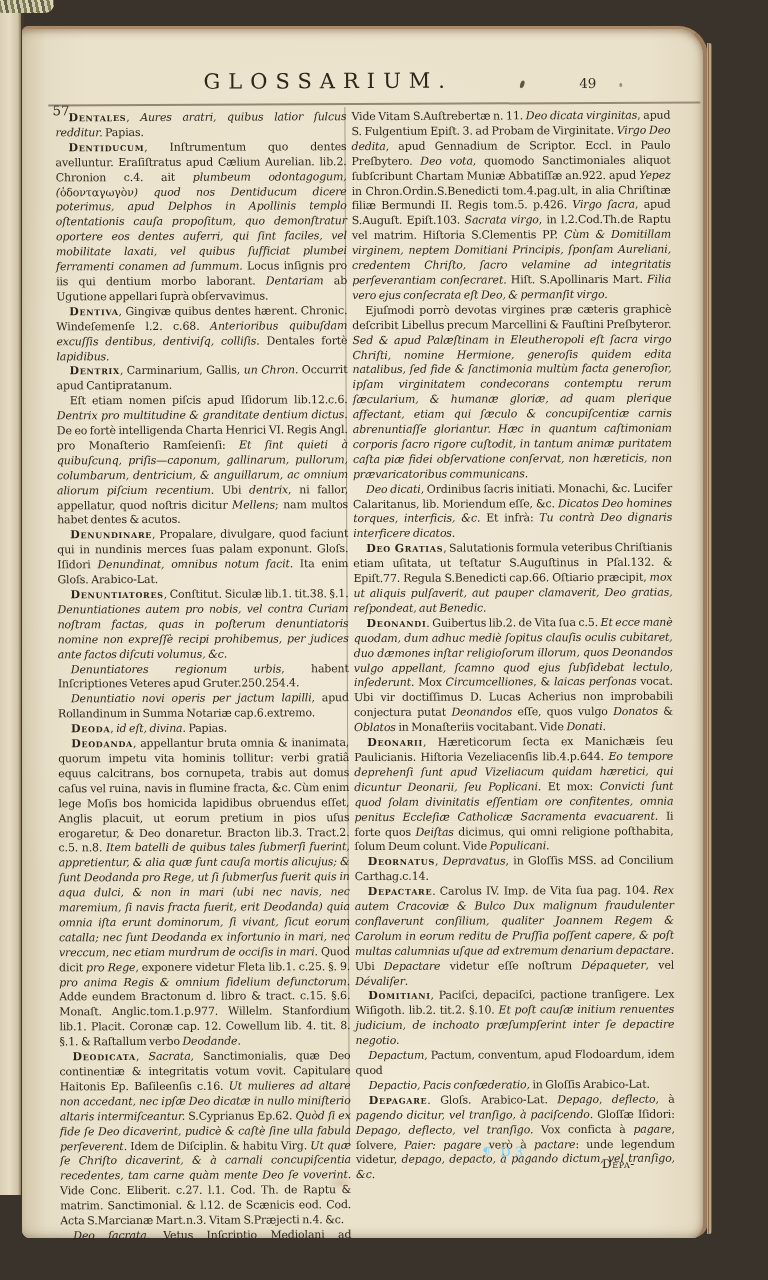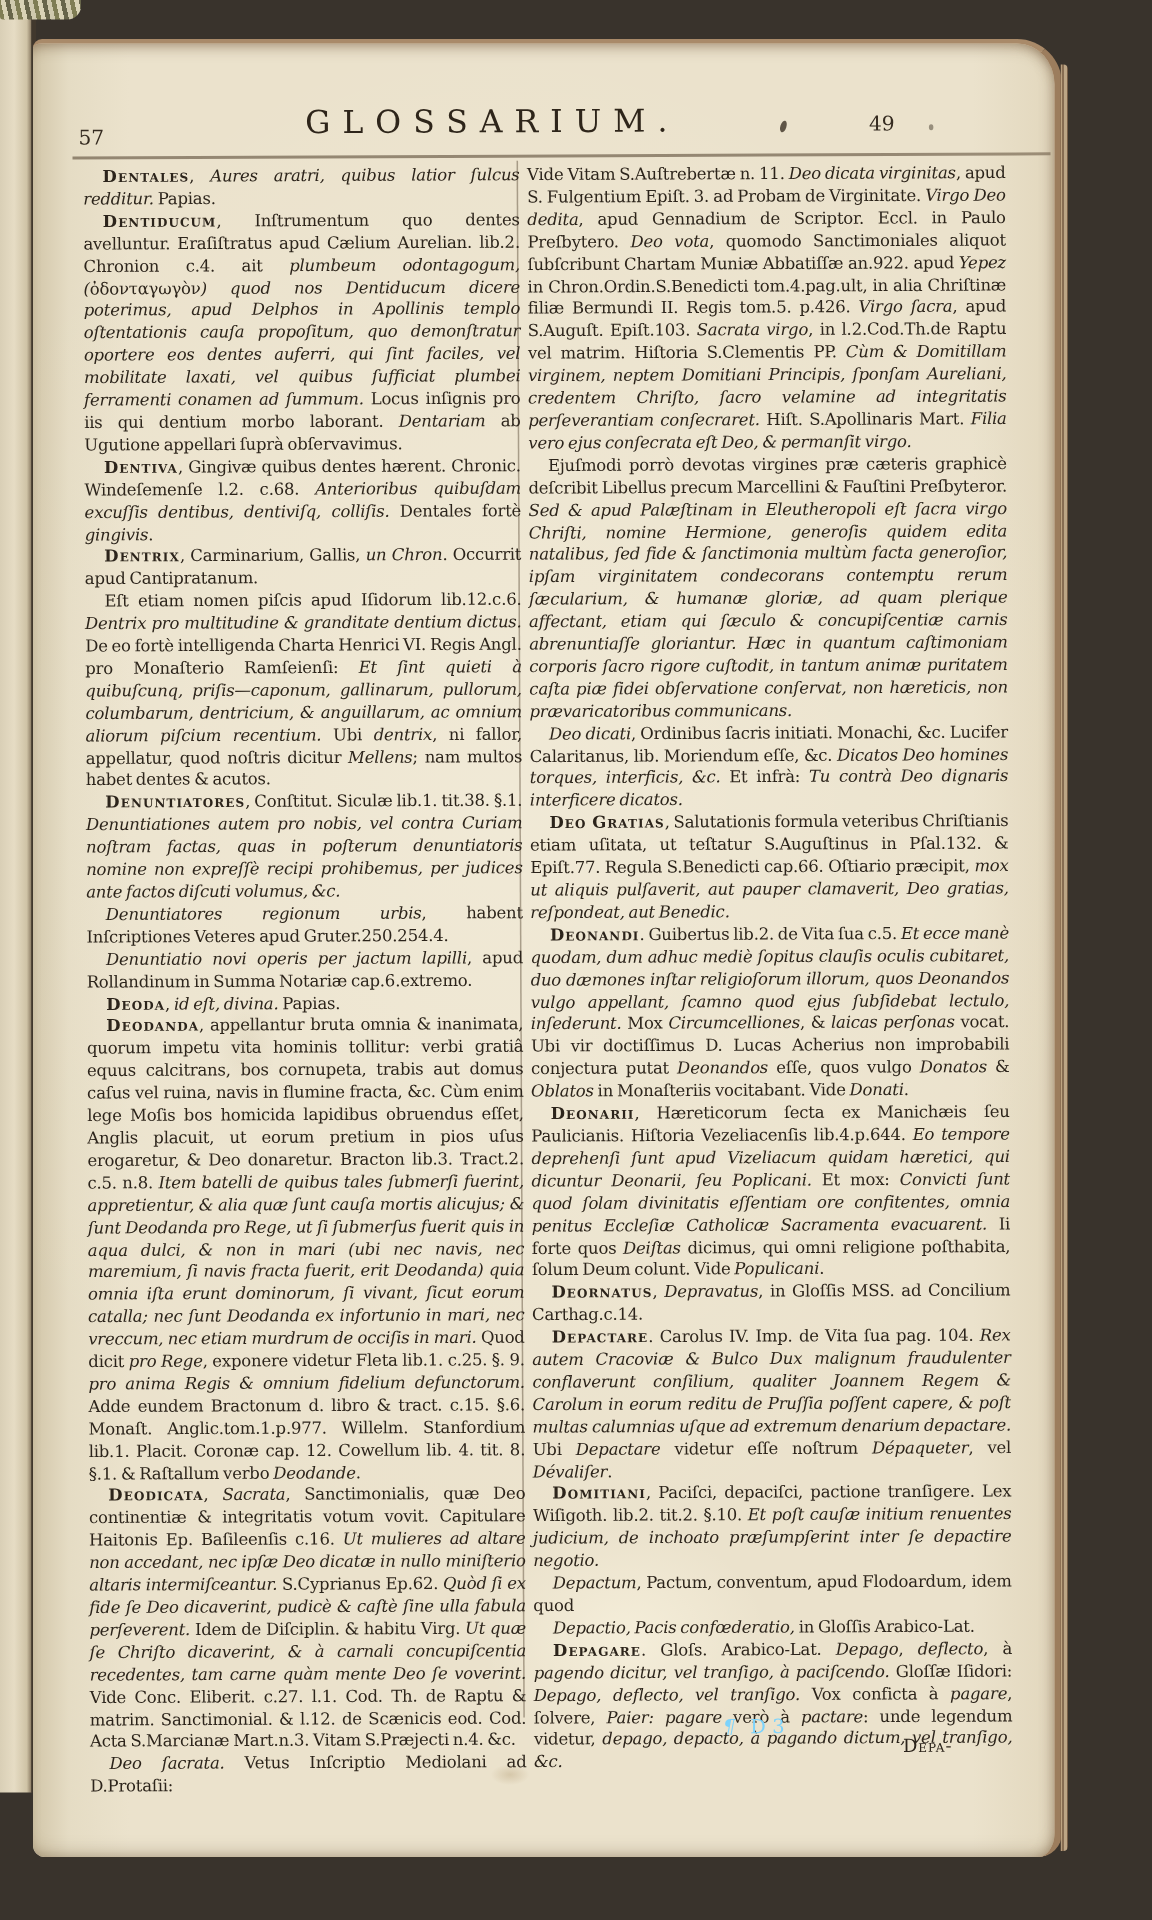--- a/index.html
+++ b/index.html
@@ -42,21 +42,21 @@
     background:repeating-linear-gradient(90deg,#c2a885 0 1px,#8f7356 1px 2px,#cbb28f 2px 4px,#7e634a 4px 5px);
     border-radius:0 3px 3px 0;opacity:.9;
   }
   
   .content{
     position:absolute;left:22px;top:26px;width:686px;height:1212px;
     transform:rotate(-0.25deg);transform-origin:50% 0;
     color:#2c241b;overflow:hidden;
   }
   .pagenum{position:absolute;font-size:13.5px;color:#352b20;}
-  #pn-left{left:30px;top:57px;}
+  #pn-left{left:30px;top:75px;}
   #pn-right{left:557px;top:50px;}
   .title{
     position:absolute;left:156px;top:43px;width:300px;text-align:center;
     font-size:21px;letter-spacing:8px;color:#2e251a;white-space:nowrap;
   }
   .rule{position:absolute;left:26px;top:77px;width:652px;height:2px;
     background:linear-gradient(90deg,#6f604c 0 82%,#7d6d57);opacity:.7;}
   .divider{position:absolute;left:322px;top:81px;width:1px;height:1038px;background:#6f604c;opacity:.55;}
   .col{
     position:absolute;top:84px;text-align:justify;
@@ -93,23 +93,24 @@
 <div class="content">
   <div class="pagenum" id="pn-left">57</div>
   <div class="title">GLOSSARIUM.</div>
   <div class="pagenum" id="pn-right">49</div>
   <div class="rule"></div>
   <div class="divider"></div>
 
   <div class="col col-left">
       <p class="para ind"><span class="run-sc">Dentales</span><span class="run-r">, </span><span class="run-i">Aures aratri, quibus latior ſulcus redditur.</span><span class="run-r"> Papias.</span></p>
       <p class="para ind"><span class="run-sc">Dentiducum</span><span class="run-r">, Inſtrumentum quo dentes avelluntur. Eraſiſtratus apud Cælium Aurelian. lib.2. Chronion c.4. ait </span><span class="run-i">plumbeum odontagogum, (</span><span class="run-g">ὀδονταγωγὸν</span><span class="run-i">) quod nos Dentiducum dicere poterimus, apud Delphos in Apollinis templo oſtentationis cauſa propoſitum, quo demonſtratur oportere eos dentes auferri, qui ſint faciles, vel mobilitate laxati, vel quibus ſufficiat plumbei ferramenti conamen ad ſummum.</span><span class="run-r"> Locus inſignis pro iis qui dentium morbo laborant. </span><span class="run-i">Dentariam</span><span class="run-r"> ab Ugutione appellari ſuprà obſervavimus.</span></p>
-      <p class="para ind"><span class="run-sc">Dentiva</span><span class="run-r">, Gingivæ quibus dentes hærent. Chronic. Windeſemenſe l.2. c.68. </span><span class="run-i">Anterioribus quibuſdam excuſſis dentibus, dentiviſq, colliſis.</span><span class="run-r"> Dentales fortè </span><span class="run-i">gingivis</span><span class="run-r">.</span></p>
+      <p class="para ind"><span class="run-sc">Dentiva</span><span class="run-r">, Gingivæ quibus dentes hærent. Chronic. Windeſemenſe l.2. c.68. </span><span class="run-i">Anterioribus quibuſdam excuſſis dentibus, dentiviſq, colliſis.</span><span class="run-r"> Dentales fortè </span><span class="run-i">lapidibus</span><span class="run-r">.</span></p>
       <p class="para ind"><span class="run-sc">Dentrix</span><span class="run-r">, Carminarium, Gallis, </span><span class="run-i">un Chron</span><span class="run-r">. Occurrit apud Cantipratanum.</span></p>
       <p class="para ind"><span class="run-r">Eſt etiam nomen piſcis apud Iſidorum lib.12.c.6. </span><span class="run-i">Dentrix pro multitudine &amp; granditate dentium dictus.</span><span class="run-r"> De eo fortè intelligenda Charta Henrici VI. Regis Angl. pro Monaſterio Ramſeienſi: </span><span class="run-i">Et ſint quieti à quibuſcunq, priſis—caponum, gallinarum, pullorum, columbarum, dentricium, &amp; anguillarum, ac omnium aliorum piſcium recentium.</span><span class="run-r"> Ubi </span><span class="run-i">dentrix</span><span class="run-r">, ni fallor, appellatur, quod noſtris dicitur </span><span class="run-i">Mellens</span><span class="run-r">; nam multos habet dentes &amp; acutos.</span></p>
+      <p class="para ind"><span class="run-sc">Denundinare</span><span class="run-r">, Propalare, divulgare, quod faciunt qui in nundinis merces ſuas palam exponunt. Gloſs. Iſidori </span><span class="run-i">Denundinat, omnibus notum facit.</span><span class="run-r"> Ita enim Gloſs. Arabico-Lat.</span></p>
       <p class="para ind"><span class="run-sc">Denuntiatores</span><span class="run-r">, Conſtitut. Siculæ lib.1. tit.38. §.1. </span><span class="run-i">Denuntiationes autem pro nobis, vel contra Curiam noſtram factas, quas in poſterum denuntiatoris nomine non expreſſè recipi prohibemus, per judices ante factos diſcuti volumus, &amp;c.</span></p>
       <p class="para ind"><span class="run-i">Denuntiatores regionum urbis</span><span class="run-r">, habent Inſcriptiones Veteres apud Gruter.250.254.4.</span></p>
       <p class="para ind"><span class="run-i">Denuntiatio novi operis per jactum lapilli</span><span class="run-r">, apud Rollandinum in Summa Notariæ cap.6.extremo.</span></p>
       <p class="para ind"><span class="run-sc">Deoda</span><span class="run-r">, </span><span class="run-i">id eſt, divina.</span><span class="run-r"> Papias.</span></p>
       <p class="para ind"><span class="run-sc">Deodanda</span><span class="run-r">, appellantur bruta omnia &amp; inanimata, quorum impetu vita hominis tollitur: verbi gratiâ equus calcitrans, bos cornupeta, trabis aut domus caſus vel ruina, navis in flumine fracta, &amp;c. Cùm enim lege Moſis bos homicida lapidibus obruendus eſſet, Anglis placuit, ut eorum pretium in pios uſus erogaretur, &amp; Deo donaretur. Bracton lib.3. Tract.2. c.5. n.8. </span><span class="run-i">Item batelli de quibus tales ſubmerſi fuerint, appretientur, &amp; alia quæ ſunt cauſa mortis alicujus; &amp; ſunt Deodanda pro Rege, ut ſi ſubmerſus fuerit quis in aqua dulci, &amp; non in mari (ubi nec navis, nec maremium, ſi navis fracta fuerit, erit Deodanda) quia omnia iſta erunt dominorum, ſi vivant, ſicut eorum catalla; nec ſunt Deodanda ex infortunio in mari, nec vreccum, nec etiam murdrum de occiſis in mari.</span><span class="run-r"> Quod dicit </span><span class="run-i">pro Rege</span><span class="run-r">, exponere videtur Fleta lib.1. c.25. §. 9. </span><span class="run-i">pro anima Regis &amp; omnium fidelium defunctorum.</span><span class="run-r"> Adde eundem Bractonum d. libro &amp; tract. c.15. §.6. Monaſt. Anglic.tom.1.p.977. Willelm. Stanfordium lib.1. Placit. Coronæ cap. 12. Cowellum lib. 4. tit. 8. §.1. &amp; Raſtallum verbo </span><span class="run-i">Deodande</span><span class="run-r">.</span></p>
       <p class="para ind"><span class="run-sc">Deodicata</span><span class="run-r">, </span><span class="run-i">Sacrata</span><span class="run-r">, Sanctimonialis, quæ Deo continentiæ &amp; integritatis votum vovit. Capitulare Haitonis Ep. Baſileenſis c.16. </span><span class="run-i">Ut mulieres ad altare non accedant, nec ipſæ Deo dicatæ in nullo miniſterio altaris intermiſceantur.</span><span class="run-r"> S.Cyprianus Ep.62. </span><span class="run-i">Quòd ſi ex fide ſe Deo dicaverint, pudicè &amp; caſtè ſine ulla fabula perſeverent.</span><span class="run-r"> Idem de Diſciplin. &amp; habitu Virg. </span><span class="run-i">Ut quæ ſe Chriſto dicaverint, &amp; à carnali concupiſcentia recedentes, tam carne quàm mente Deo ſe voverint.</span><span class="run-r"> Vide Conc. Eliberit. c.27. l.1. Cod. Th. de Raptu &amp; matrim. Sanctimonial. &amp; l.12. de Scænicis eod. Cod. Acta S.Marcianæ Mart.n.3. Vitam S.Præjecti n.4. &amp;c.</span></p>
       <p class="para ind"><span class="run-i">Deo ſacrata.</span><span class="run-r"> Vetus Inſcriptio Mediolani ad D.Protaſii:</span></p>
     </div>
   <div class="col col-right">
       <p class="para"><span class="run-r">Vide Vitam S.Auſtrebertæ n. 11. </span><span class="run-i">Deo dicata virginitas</span><span class="run-r">, apud S. Fulgentium Epiſt. 3. ad Probam de Virginitate. </span><span class="run-i">Virgo Deo dedita</span><span class="run-r">, apud Gennadium de Scriptor. Eccl. in Paulo Preſbytero. </span><span class="run-i">Deo vota</span><span class="run-r">, quomodo Sanctimoniales aliquot ſubſcribunt Chartam Muniæ Abbatiſſæ an.922. apud </span><span class="run-i">Yepez</span><span class="run-r"> in Chron.Ordin.S.Benedicti tom.4.pag.ult, in alia Chriſtinæ filiæ Bermundi II. Regis tom.5. p.426. </span><span class="run-i">Virgo ſacra</span><span class="run-r">, apud S.Auguſt. Epiſt.103. </span><span class="run-i">Sacrata virgo</span><span class="run-r">, in l.2.Cod.Th.de Raptu vel matrim. Hiſtoria S.Clementis PP. </span><span class="run-i">Cùm &amp; Domitillam virginem, neptem Domitiani Principis, ſponſam Aureliani, credentem Chriſto, ſacro velamine ad integritatis perſeverantiam conſecraret.</span><span class="run-r"> Hiſt. S.Apollinaris Mart. </span><span class="run-i">Filia vero ejus conſecrata eſt Deo, &amp; permanſit virgo.</span></p>

